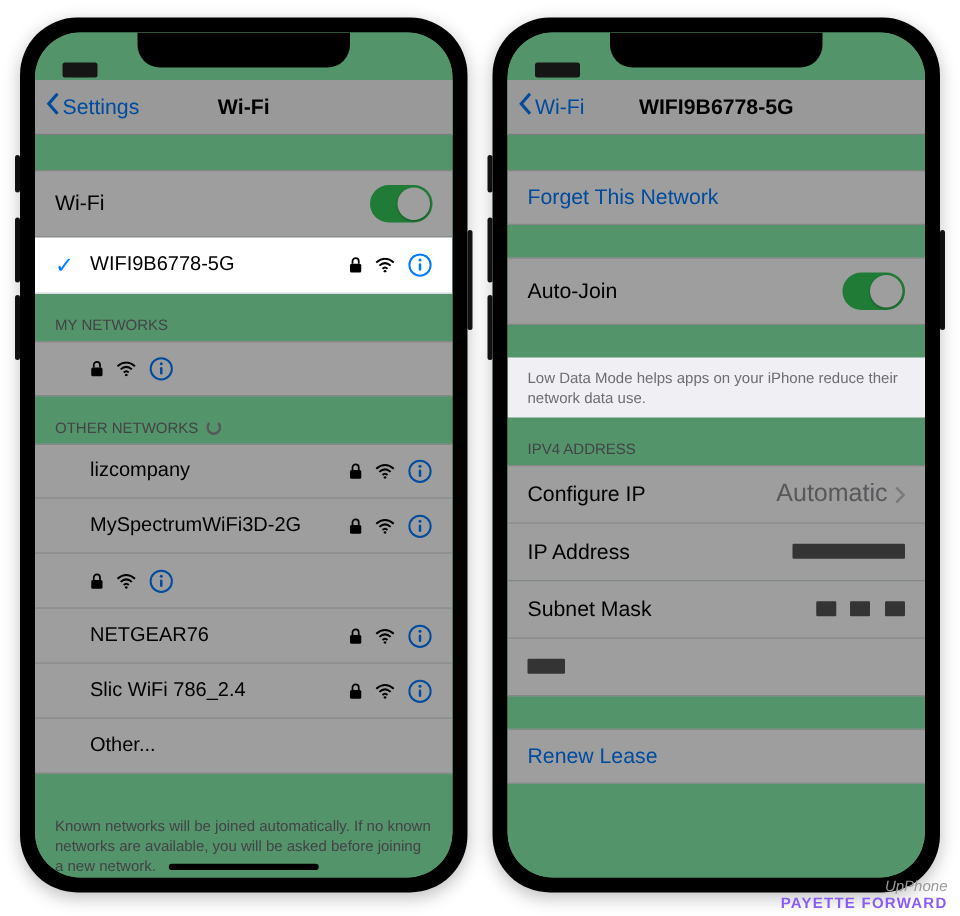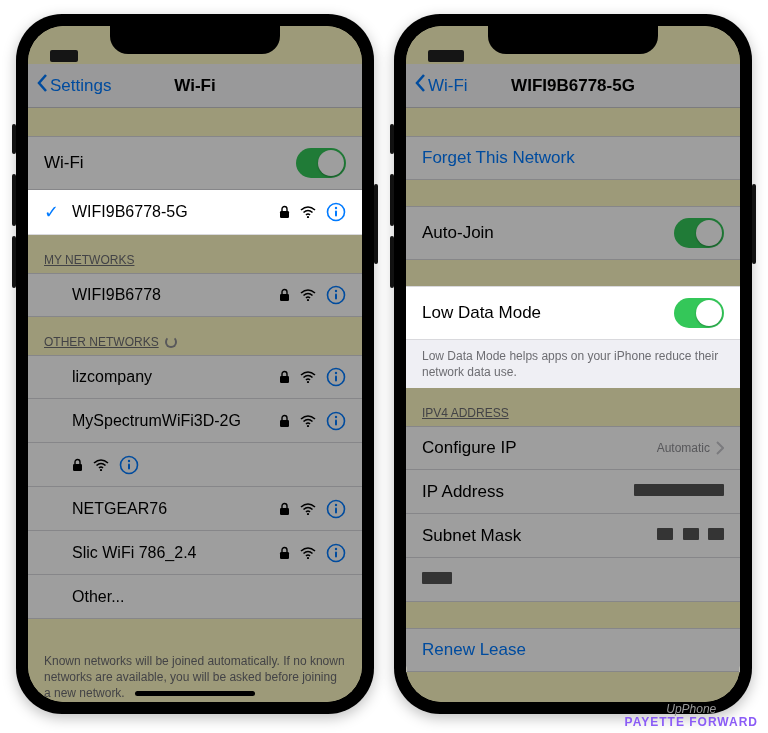--- a/index.html
+++ b/index.html
@@ -9,21 +9,21 @@
     width: 358px; height: 700px; background: #000; border-radius: 46px;
     position: relative; box-shadow: 0 4px 14px rgba(0,0,0,.25);
     padding: 12px;
   }
   .side-btn { position: absolute; background: #111; border-radius: 3px; }
   .sb-left1 { left: -4px; top: 110px; width: 4px; height: 30px; }
   .sb-left2 { left: -4px; top: 160px; width: 4px; height: 52px; }
   .sb-left3 { left: -4px; top: 222px; width: 4px; height: 52px; }
   .sb-right { right: -4px; top: 170px; width: 4px; height: 80px; }
   .screen {
-    width: 100%; height: 100%; background: #fef9c3; border-radius: 36px;
+    width: 100%; height: 100%; background: #86efac; border-radius: 36px;
     overflow: hidden; position: relative;
   }
   .dim::after {
     content: ""; position: absolute; inset: 0; background: rgba(0,0,0,.38);
     pointer-events: none; border-radius: 36px;
   }
   .notch {
     position: absolute; top: 0; left: 50%; transform: translateX(-50%);
     width: 170px; height: 28px; background: #000; border-radius: 0 0 18px 18px;
     z-index: 50;
@@ -31,30 +31,30 @@
   .statusbar { height: 38px; display: flex; align-items: flex-end; padding: 0 22px 2px; }
   .sb-blk { width: 28px; height: 12px; background: #222; border-radius: 2px; }
   .navbar {
     height: 44px; background: #f7f7f8; border-bottom: 1px solid #c8c8cc;
     display: flex; align-items: center; position: relative; padding: 0 8px;
   }
   .nav-back { display: flex; align-items: center; color: #007aff; font-size: 17px; gap: 2px; }
   .nav-title { position: absolute; left: 0; right: 0; text-align: center; font-weight: 600; font-size: 17px; pointer-events: none;}
   .content { overflow: hidden; }
   .spacer { height: 28px; }
-  .section-header { font-size: 12px; color: #6d6d72; padding: 18px 16px 6px; text-transform: uppercase; display:flex; align-items:center; gap:6px;text-decoration:underline;}
+  .section-header { font-size: 12px; color: #6d6d72; padding: 18px 16px 6px; text-transform: uppercase; display:flex; align-items:center; gap:6px;}
   .footer-text { font-size: 12px; color: #6d6d72; padding: 8px 16px; line-height: 1.35; }
   .row {
     background: #fff; min-height: 44px; padding: 11px 16px;
     border-bottom: 1px solid #d9d9dd; display: flex; align-items: center;
     font-size: 17px; color: #000;
   }
   .row.first { border-top: 1px solid #d9d9dd; }
   .row .label { flex: 1; }
-  .row .value { color: #8e8e93; font-size: 12px; }
+  .row .value { color: #8e8e93; font-size: 20px; }
   .row.link .label { color: #007aff; }
   .check { color: #007aff; width: 28px; font-size: 18px; }
   .net-name { flex: 1; font-size: 16px; }
   .icons { display: flex; align-items: center; gap: 10px; }
   .lock svg, .wifi svg, .info svg, .chev svg { display: block; }
   .info { color: #007aff; }
   .chev { color: #c7c7cc; }
   .toggle {
     width: 50px; height: 30px; border-radius: 15px; position: relative;
   }
@@ -62,21 +62,21 @@
   .toggle .knob {
     position: absolute; top: 2px; width: 26px; height: 26px; background: #fff;
     border-radius: 50%; box-shadow: 0 1px 2px rgba(0,0,0,.3);
   }
   .toggle.on .knob { right: 2px; }
   .highlight { position: relative; z-index: 60; }
   .highlight-footer { position: relative; z-index: 60; background: #efeff4; border-bottom: none; }
   .home-ind { position: absolute; bottom: 6px; left: 50%; transform: translateX(-50%); width: 120px; height: 5px; background: #000; border-radius: 3px; z-index:55;}
   .spinner { width:12px; height:12px; border:2px solid #8e8e93; border-top-color:transparent; border-radius:50%; display:inline-block;}
   .redact { display:inline-block; background:#555; height:12px; border-radius:1px;}
-  .watermark { position:absolute; right:10px; bottom:4px; text-align:center; font-size:12px; color:#999; font-style:italic; line-height:1.1;}
+  .watermark { position:absolute; right:10px; bottom:4px; text-align:right; font-size:12px; color:#999; font-style:italic; line-height:1.1;}
   .watermark b { color:#8b5cf6; font-style:normal; letter-spacing:1px; }
 </style>
 </head>
 <body>
 
 <div class="stage">
 
   <div class="phone">
     <div class="side-btn sb-left1"></div>
       <div class="side-btn sb-left2"></div>
@@ -132,21 +132,20 @@
               </span>
           </span>
         </div>
 
         <div class="section-header">
             <span>MY NETWORKS</span>
           </div>
         <div id="my-nets">
             <div class="row first">
               <span style="width:28px"></span>
-              <span class="net-name">WIFI9B6778</span>
               <span class="icons">
                 <span class="lock">
                   <svg width="11" height="14" viewBox="0 0 11 14">
                     <rect x="1" y="6" width="9" height="7" rx="1.2" fill="#000"></rect>
                     <path d="M3 6 V4 a2.5 2.5 0 0 1 5 0 V6" fill="none" stroke="#000" stroke-width="1.4"></path>
                   </svg>
                 </span>
                 <span class="wifi">
                   <svg width="16" height="12" viewBox="0 0 16 12">
                     <path d="M1 4 Q8 -2 15 4" fill="none" stroke="#000" stroke-width="1.6"></path>
@@ -344,26 +343,20 @@
         </div>
         <div style="height:26px"></div>
         <div class="row first">
           <span class="label">Auto-Join</span>
           <span class="toggle on">
               <span class="knob"></span>
             </span>
         </div>
         <div style="height:26px"></div>
 
-        <div class="row first highlight">
-          <span class="label">Low Data Mode</span>
-          <span class="toggle on">
-              <span class="knob"></span>
-            </span>
-        </div>
         <div class="footer-text highlight-footer">Low Data Mode helps apps on your iPhone reduce their network data use.</div>
 
         <div class="section-header">IPV4 ADDRESS</div>
         <div class="row first">
           <span class="label">Configure IP</span>
           <span class="value">Automatic</span>
           <span class="chev" style="margin-left:6px">
               <svg width="8" height="14" viewBox="0 0 8 14">
                 <polyline points="1,1 7,7 1,13" fill="none" stroke="#c7c7cc" stroke-width="2"></polyline>
               </svg>

